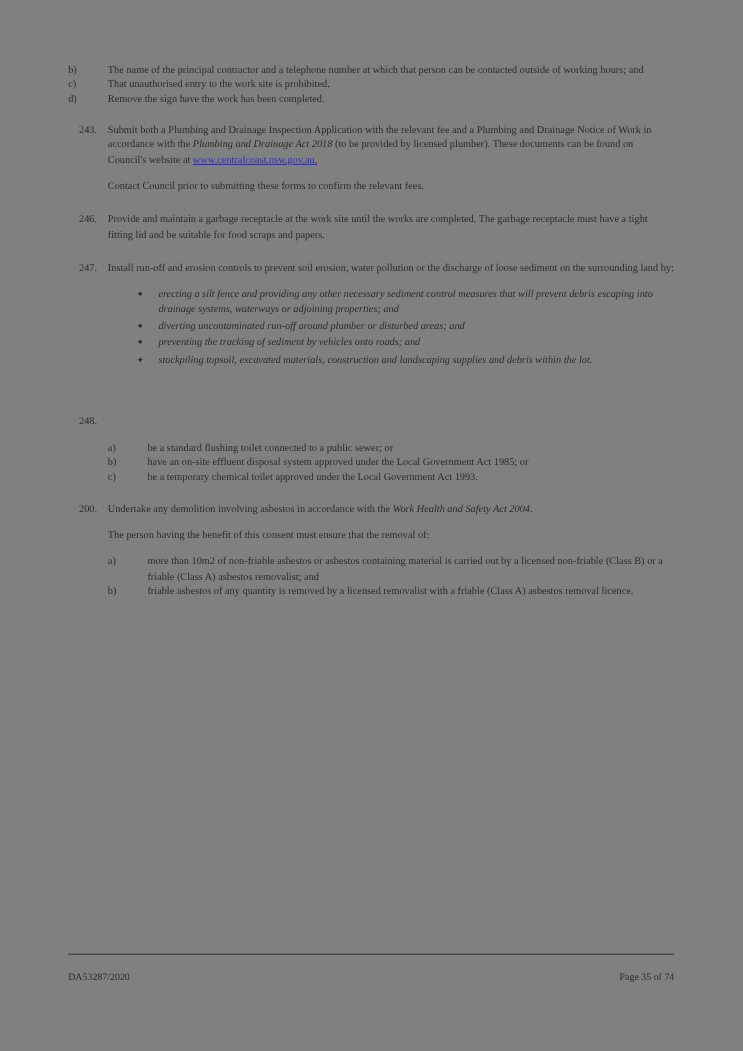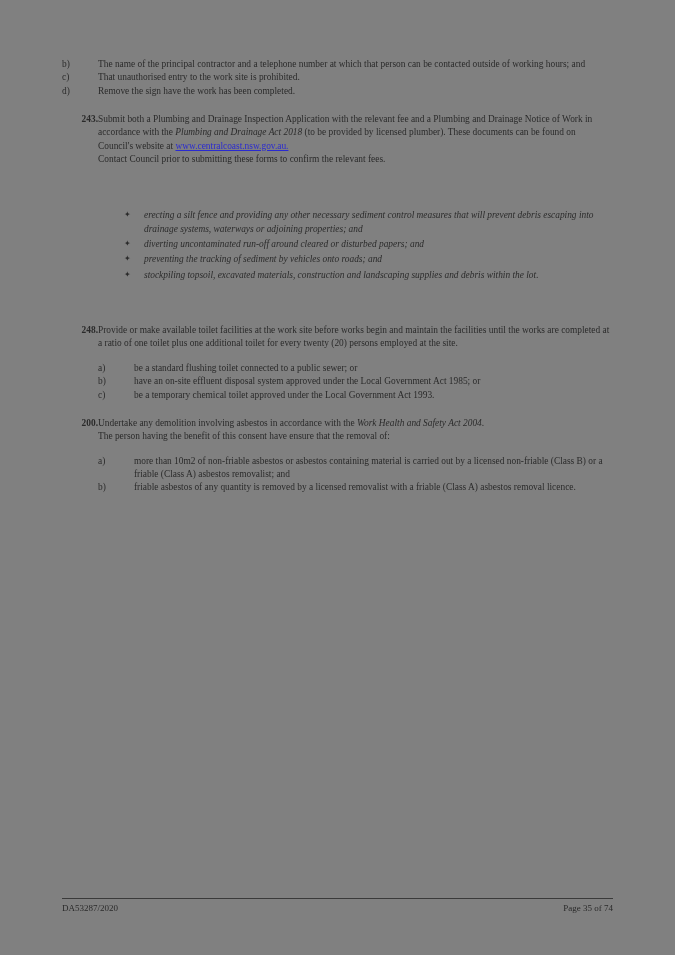--- a/index.html
+++ b/index.html
@@ -25,42 +25,42 @@
   }
   
   .clause {
     display: flex;
     align-items: flex-start;
     margin-bottom: 2px;
   }
   .clause .num {
     width: 36px;
     flex: 0 0 36px;
-    text-align: right;
-    font-weight: bold;
+    text-align: center;
   }
   .clause .body {
     flex: 1 1 auto;
   }
   
   .alpha-row {
     display: flex;
     align-items: flex-start;
   }
   .alpha-row .lbl {
     width: 36px;
     flex: 0 0 36px;
   }
   .alpha-row .txt {
     flex: 1 1 auto;
   }
   .sub-block {
     margin-left: 36px;
   }
   .para {
+    margin-top: 11px;
   }
   .gap-md { height: 15px; }
   .gap-xl { height: 40px; }
   a.link {
     color: #2a2ad0;
   }
   .italic { font-style: italic; margin-top: 48px; }
   
   .bullets {
     margin-left: 62px;
@@ -79,23 +79,23 @@
   }
   .bullet-row .txt {
     flex: 1 1 auto;
     font-style: italic;
   }
   
   .footer {
     position: absolute;
     left: 62px;
     right: 62px;
-    bottom: 40px;
+    bottom: 60px;
     border-top: 1px solid #3a3a3a;
-    padding-top: 3px;
+    padding-top: 14px;
     display: flex;
     justify-content: space-between;
     font-size: 9px;
   }
 </style>
 </head>
 <body>
 
 <div class="page">
 
@@ -119,48 +119,57 @@
   <div class="clause">
     <div class="num">243.</div>
     <div class="body">
       <span>Submit both a Plumbing and Drainage Inspection Application with the relevant fee and a Plumbing and Drainage Notice of Work in accordance with the </span><span class="italic">Plumbing and Drainage Act 2018</span><span> (to be provided by licensed plumber). These documents can be found on Council's website at </span><a class="link" href="#">www.centralcoast.nsw.gov.au.</a>
       <div class="para">Contact Council prior to submitting these forms to confirm the relevant fees.</div>
     </div>
   </div>
 
   <div class="gap-md"></div>
 
-
-  <div class="gap-md"></div>
-
+  <div class="clause">
+    <div class="num">246.</div>
+    <div class="body">Provide and maintain a garbage receptacle at the work site until the works are completed. The garbage receptacle must have a tight fitting lid and be suitable for food scraps and papers.</div>
+  </div>
+
+  <div class="gap-md"></div>
+
+  <div class="clause">
+    <div class="num">247.</div>
+    <div class="body">
+      <span>Install run-off and erosion controls to prevent soil erosion, water pollution or the discharge of loose sediment on the surrounding land by:</span>
+    </div>
+  </div>
   <div class="bullets">
     <div class="bullet-row">
       <div class="mark">✦</div>
       <div class="txt">erecting a silt fence and providing any other necessary sediment control measures that will prevent debris escaping into drainage systems, waterways or adjoining properties; and</div>
     </div>
     <div class="bullet-row">
       <div class="mark">✦</div>
-      <div class="txt">diverting uncontaminated run-off around cleared or disturbed papers; and</div>
+      <div class="txt">diverting uncontaminated run-off around plumber or disturbed areas; and</div>
     </div>
     <div class="bullet-row">
       <div class="mark">✦</div>
       <div class="txt">preventing the tracking of sediment by vehicles onto roads; and</div>
     </div>
     <div class="bullet-row">
       <div class="mark">✦</div>
       <div class="txt">stockpiling topsoil, excavated materials, construction and landscaping supplies and debris within the lot.</div>
     </div>
   </div>
 
   <div class="gap-xl"></div>
 
   <div class="clause">
     <div class="num">248.</div>
     <div class="body">
-      <span>Provide or make available toilet facilities at the work site before works begin and maintain the facilities until the works are completed at a ratio of one toilet plus one additional toilet for every twenty (20) persons employed at the site.</span>
     </div>
   </div>
   <div class="sub-block" style="margin-top:11px;">
     <div class="alpha-row">
       <div class="lbl">a)</div>
       <div class="txt">be a standard flushing toilet connected to a public sewer; or</div>
     </div>
     <div class="alpha-row">
       <div class="lbl">b)</div>
       <div class="txt">have an on-site effluent disposal system approved under the Local Government Act 1985; or</div>
@@ -170,21 +179,21 @@
       <div class="txt">be a temporary chemical toilet approved under the Local Government Act 1993.</div>
     </div>
   </div>
 
   <div class="gap-md"></div>
 
   <div class="clause">
     <div class="num">200.</div>
     <div class="body">
       <span>Undertake any demolition involving asbestos in accordance with the </span><span class="italic">Work Health and Safety Act 2004</span><span>.</span>
-      <div class="para">The person having the benefit of this consent have ensure that the removal of:</div>
+      <div class="para">The person having the benefit of this consent must ensure that the removal of:</div>
     </div>
   </div>
   <div class="sub-block" style="margin-top:11px;">
     <div class="alpha-row">
       <div class="lbl">a)</div>
       <div class="txt">more than 10m2 of non-friable asbestos or asbestos containing material is carried out by a licensed non-friable (Class B) or a friable (Class A) asbestos removalist; and</div>
     </div>
     <div class="alpha-row">
       <div class="lbl">b)</div>
       <div class="txt">friable asbestos of any quantity is removed by a licensed removalist with a friable (Class A) asbestos removal licence.</div>

